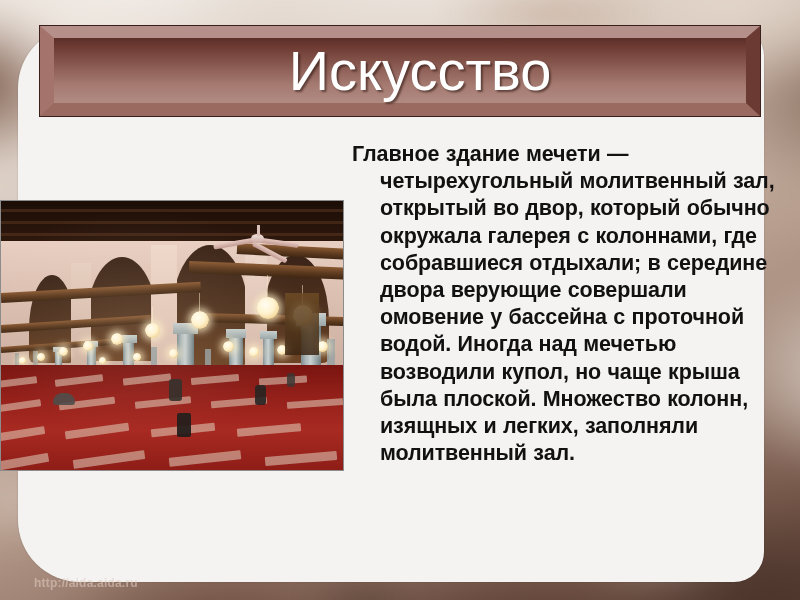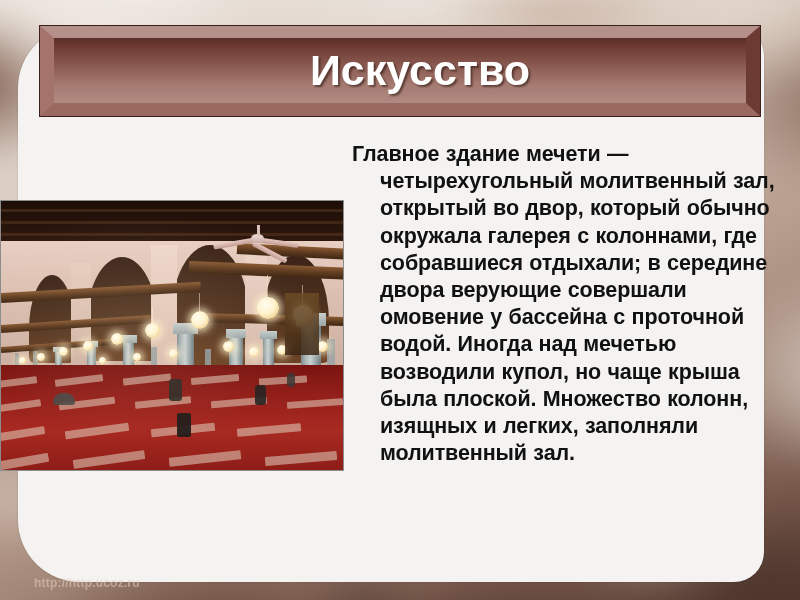--- a/index.html
+++ b/index.html
@@ -82,22 +82,22 @@
   }
   #title-bar-inner {
     width: 100%;
     height: 100%;
     display: flex;
     align-items: center;
     justify-content: center;
   }
   #title-text {
     color: #ffffff;
-    font-size: 43px;
-    font-weight: bold;
+    font-size: 56px;
+    font-weight: normal;
     letter-spacing: 0px;
     line-height: 1;
     text-shadow: 2px 2px 2px rgba(40,18,12,.55);
     white-space: nowrap;
     margin-left: 40px;
   }
 
   
   #body-text {
     position: absolute;
@@ -362,15 +362,15 @@
 
     <div class="ph" style="left:52px; top:192px; width:22px; height:12px; background:#4b4a48; border-radius:9px 9px 3px 3px; opacity:.9;"></div>
     <div class="ph" style="left:168px; top:178px; width:13px; height:22px; background:#2d2a27; border-radius:3px; opacity:.9;"></div>
     <div class="ph" style="left:254px; top:184px; width:11px; height:20px; background:#262321; border-radius:3px; opacity:.9;"></div>
     <div class="ph" style="left:286px; top:172px; width:8px;  height:14px; background:#3b3734; border-radius:3px; opacity:.85;"></div>
     <div class="ph" style="left:176px; top:212px; width:14px; height:24px; background:#1f1c1a; border-radius:2px; opacity:.92;"></div>
 
     <div class="ph photo-haze"></div>
   </div>
 
-  <div id="watermark">http://http.ucoz.ru</div>
+  <div id="watermark">http://aida.aida.ru</div>
 
 </div>
 
 </body></html>

